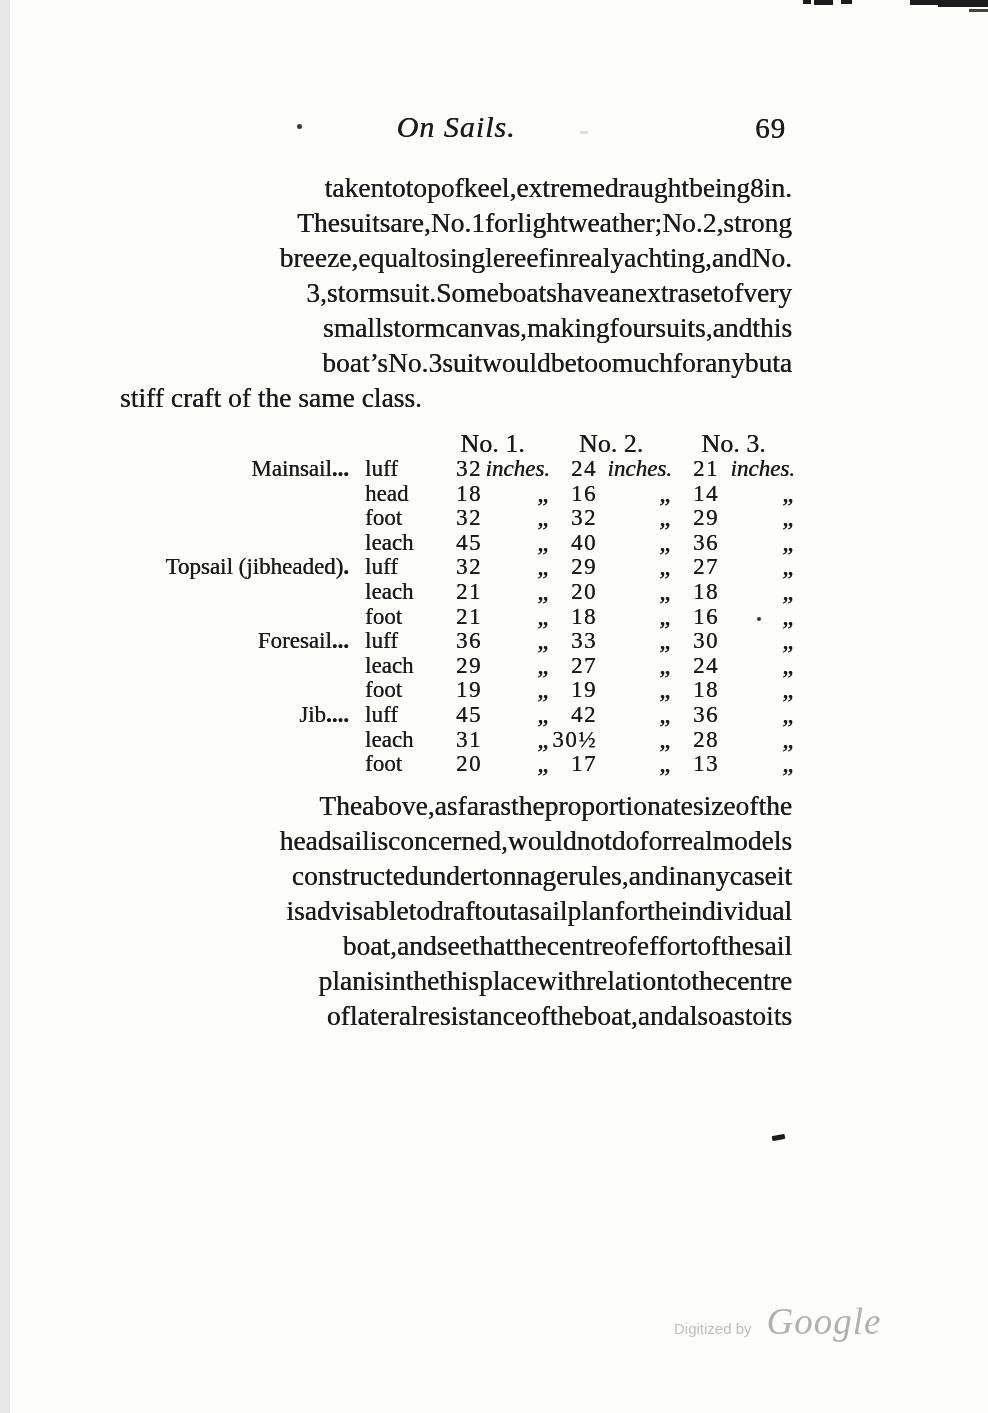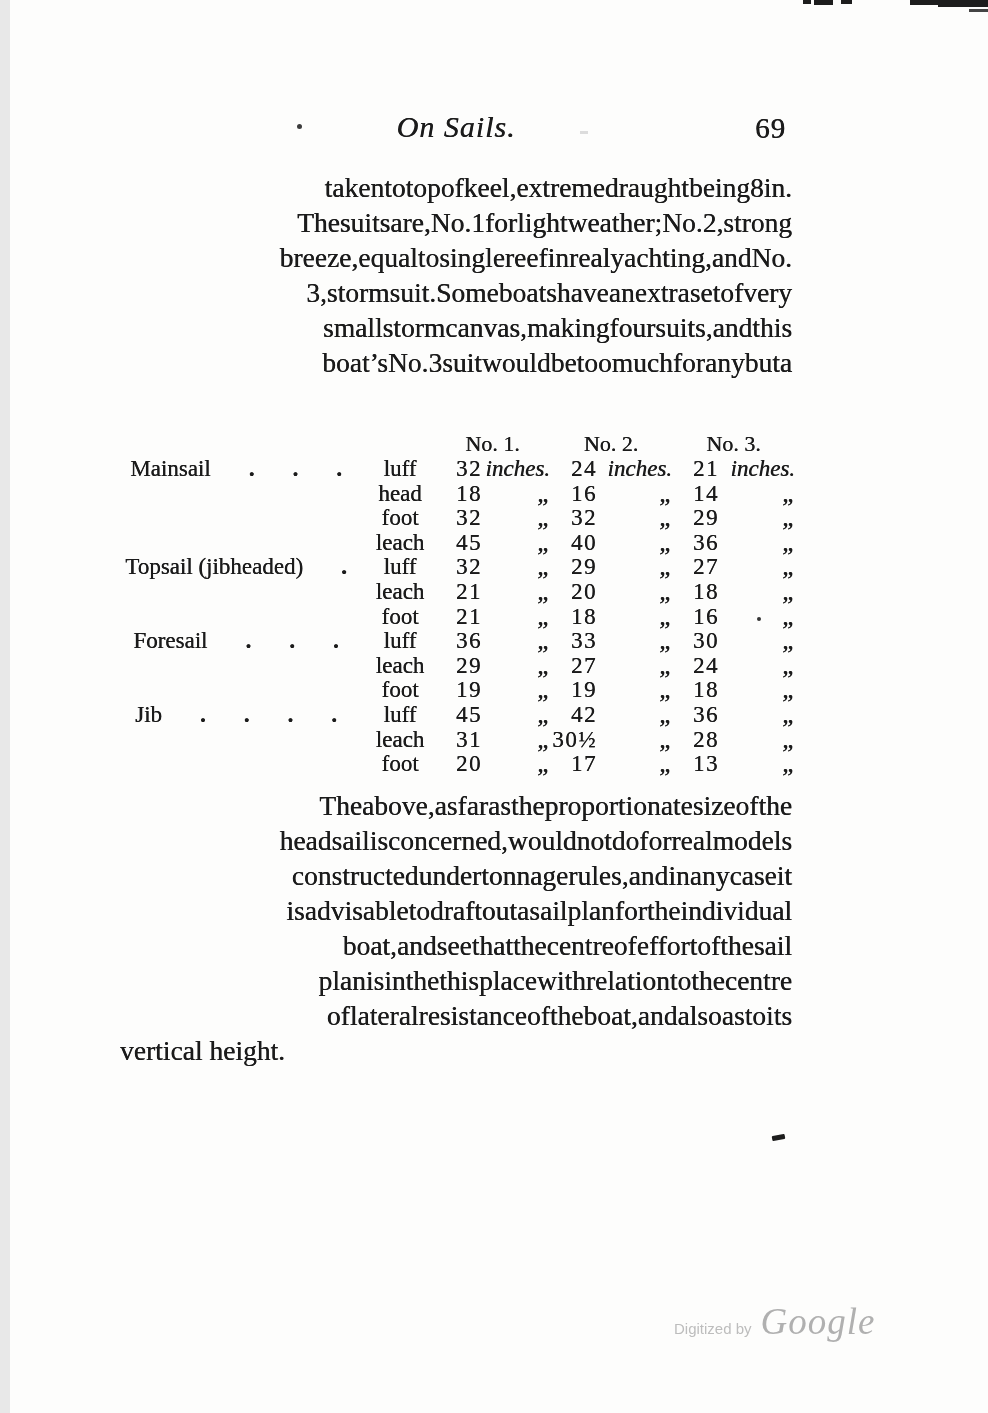--- a/index.html
+++ b/index.html
@@ -38,32 +38,32 @@
   .sail-table{
     position:absolute;left:113px;top:431px;width:672px;
     font-size:23px;text-shadow:0.35px 0 0 currentColor;
   }
   .t-row{
     display:grid;
     grid-template-columns:240px 72px 115px 122px 123px;
     height:24.6px;line-height:24.6px;align-items:baseline;
   }
   .t-head{height:26px;line-height:26px;}
-  .t-head .col-label{text-align:center;font-size:22px;}
-  .name-cell{display:flex;justify-content:center;padding-right:14px;gap:38px;}
+  .t-head .col-label{text-align:center;font-size:26px;}
+  .name-cell{display:flex;justify-content:flex-end;padding-right:14px;}
   .name-cell .leader-dot{font-weight:bold;}
-  .part-cell{padding-left:2px;text-align:center;}
+  .part-cell{padding-left:2px;}
   .measure-cell{display:grid;grid-template-columns:47px 1fr;text-align:right;}
   .measure-cell .val{letter-spacing:1.5px;}
   .measure-cell .unit{padding-left:1px;font-style:italic;}
   .unit.ditto{font-size:25px;letter-spacing:-1px;}
   
   .footer{
     position:absolute;left:664px;top:1300px;
-    display:flex;align-items:baseline;gap:9px;
+    display:flex;align-items:baseline;gap:15px;
     color:#b4b4b4;
   }
   .digitized-by{font-family:"Liberation Sans","DejaVu Sans",sans-serif;font-size:15px;color:#bdbdbd;}
   .google-logo{font-family:"Liberation Serif","DejaVu Serif",serif;font-size:37px;letter-spacing:1px;color:#b0b0b0;font-style:italic;}
   
   .artifact{position:absolute;background:#1d1d1d;}
   .a-top1{left:793px;top:0;width:8px;height:4px;}
   .a-top2{left:804px;top:0;width:19px;height:5px;}
   .a-top3{left:831px;top:0;width:11px;height:4px;}
   .a-top4{left:900px;top:0;width:28px;height:5px;}
@@ -169,20 +169,21 @@
         <span>suit</span>
         <span>would</span>
         <span>be</span>
         <span>too</span>
         <span>much</span>
         <span>for</span>
         <span>any</span>
         <span>but</span>
         <span>a</span>
       </div>
+      <div class="line">stiff craft of the same class.</div>
     </div>
 
   <div class="sail-table">
     <div class="t-row t-head">
       <span></span>
         <span></span>
       <span class="col-label">No. 1.</span>
       <span class="col-label">No. 2.</span>
       <span class="col-label">No. 3.</span>
     </div>
@@ -497,21 +498,20 @@
         <span>resistance</span>
         <span>of</span>
         <span>the</span>
         <span>boat,</span>
         <span>and</span>
         <span>also</span>
         <span>as</span>
         <span>to</span>
         <span>its</span>
       </div>
-      <div class="line">vertical height.</div>
     </div>
 
   <div class="footer">
     <span class="digitized-by">Digitized by</span>
     <span class="google-logo">Google</span>
   </div>
 
 </div>
 
 </body></html>

